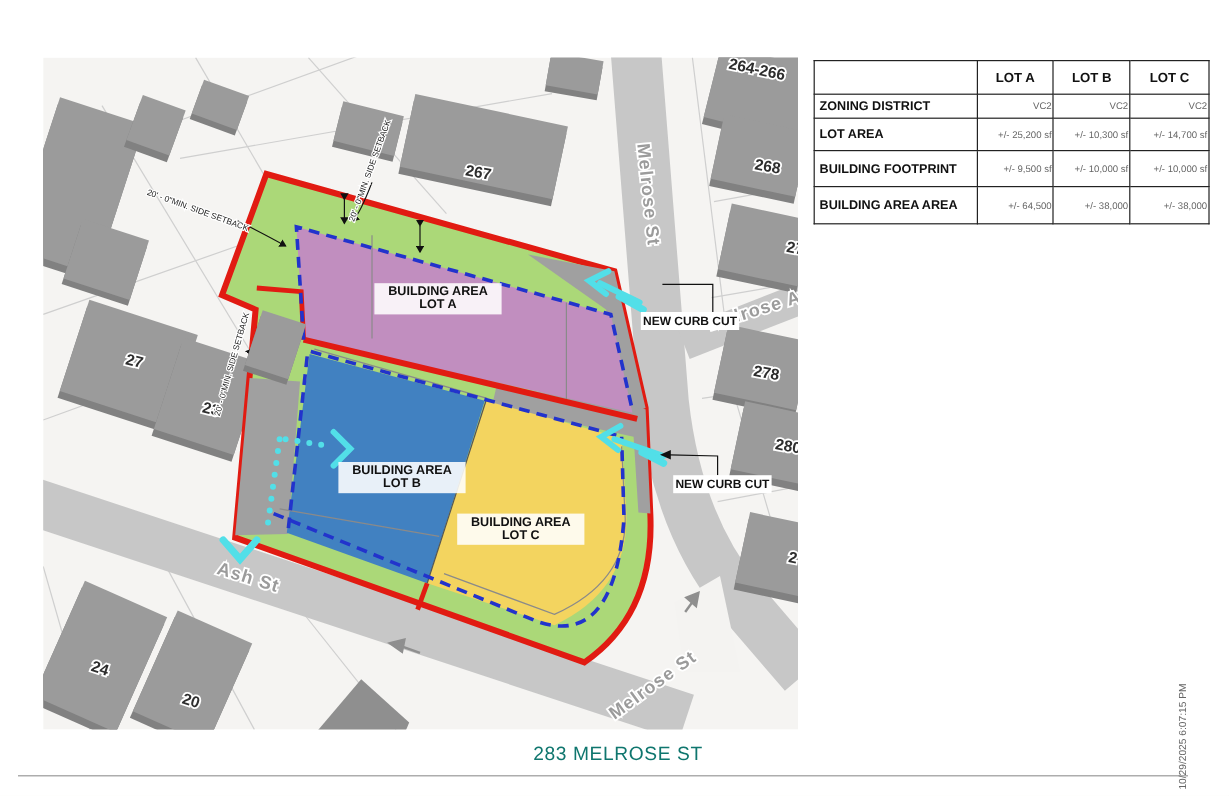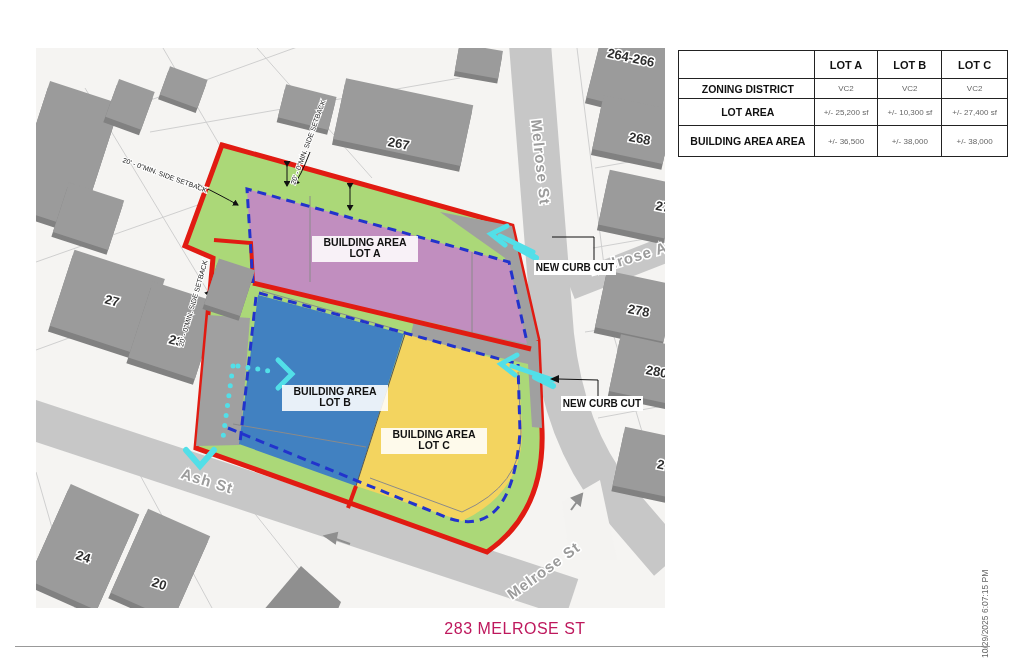--- a/index.html
+++ b/index.html
@@ -6,25 +6,25 @@
   .canvas{position:relative;width:1024px;height:663px;background:#ffffff;overflow:hidden;
           font-family:"Liberation Sans", sans-serif;}
   .map-svg{position:absolute;left:0;top:0;}
   
   .zoning-table{position:absolute;left:678px;top:50px;width:330px;border-collapse:collapse;
                 table-layout:fixed;background:#fff;}
   .zoning-table th,.zoning-table td{border:1px solid #222;overflow:hidden;white-space:nowrap;}
   .zoning-table col.c0{width:134px}.zoning-table col.c1{width:63px}
   .zoning-table col.c2{width:63px}.zoning-table col.c3{width:65px}
   .zoning-table th{font-size:11px;font-weight:bold;color:#111;text-align:center;}
-  .zoning-table td.rowlab{font-size:10.5px;font-weight:bold;color:#111;text-align:center;padding-left:4px;}
-  .zoning-table td.val{font-size:8px;color:#666;text-align:center;font-weight:normal;}
+  .zoning-table td.rowlab{font-size:10.5px;font-weight:bold;color:#111;text-align:left;padding-left:4px;}
+  .zoning-table td.val{font-size:8px;color:#666;text-align:right;font-weight:normal;}
   
   .sheet-title{position:absolute;left:380px;top:620px;width:270px;text-align:center;
-               font-size:16px;color:#be185d;letter-spacing:.5px;}
+               font-size:16px;color:#0f766e;letter-spacing:.5px;}
   .sheet-rule{position:absolute;left:15px;top:646px;width:975px;height:0;border-top:1.5px solid #999;}
   .timestamp{position:absolute;left:992px;top:646px;width:135px;height:12px;
              transform-origin:bottom left;transform:rotate(-90deg);
              font-size:8.5px;color:#666;white-space:nowrap;}
   
   text{font-family:"Liberation Sans", sans-serif;}
   .bnum{font-size:13px;font-weight:bold;fill:#2e2e2e;paint-order:stroke;stroke:#ffffff;stroke-width:3px;}
   .street{font-size:15px;font-weight:bold;fill:#9b9b9b;paint-order:stroke;stroke:#ffffff;stroke-width:3px;letter-spacing:1px;}
   .lotlab{font-size:10.5px;font-weight:bold;fill:#111;text-anchor:middle;}
   .cclab{font-size:10px;font-weight:bold;fill:#111;text-anchor:middle;}
@@ -287,25 +287,31 @@
     <tr style="height:20px">
       <td class="rowlab">ZONING DISTRICT</td>
       <td class="val">VC2</td>
       <td class="val">VC2</td>
       <td class="val">VC2</td>
     </tr>
     <tr style="height:27px">
       <td class="rowlab">LOT AREA</td>
       <td class="val">+/- 25,200 sf</td>
       <td class="val">+/- 10,300 sf</td>
-      <td class="val">+/- 27,400 sf</td>
+      <td class="val">+/- 14,700 sf</td>
+    </tr>
+    <tr style="height:30px">
+      <td class="rowlab">BUILDING FOOTPRINT</td>
+      <td class="val">+/- 9,500 sf</td>
+      <td class="val">+/- 10,000 sf</td>
+      <td class="val">+/- 10,000 sf</td>
     </tr>
     <tr style="height:31px">
       <td class="rowlab">BUILDING AREA AREA</td>
-      <td class="val">+/- 36,500</td>
+      <td class="val">+/- 64,500</td>
       <td class="val">+/- 38,000</td>
       <td class="val">+/- 38,000</td>
     </tr>
   </tbody>
     </table>
 
   <div class="sheet-title">283 MELROSE ST</div>
   <div class="sheet-rule"></div>
   <div class="timestamp">10/29/2025 6:07:15 PM</div>
 </div>

